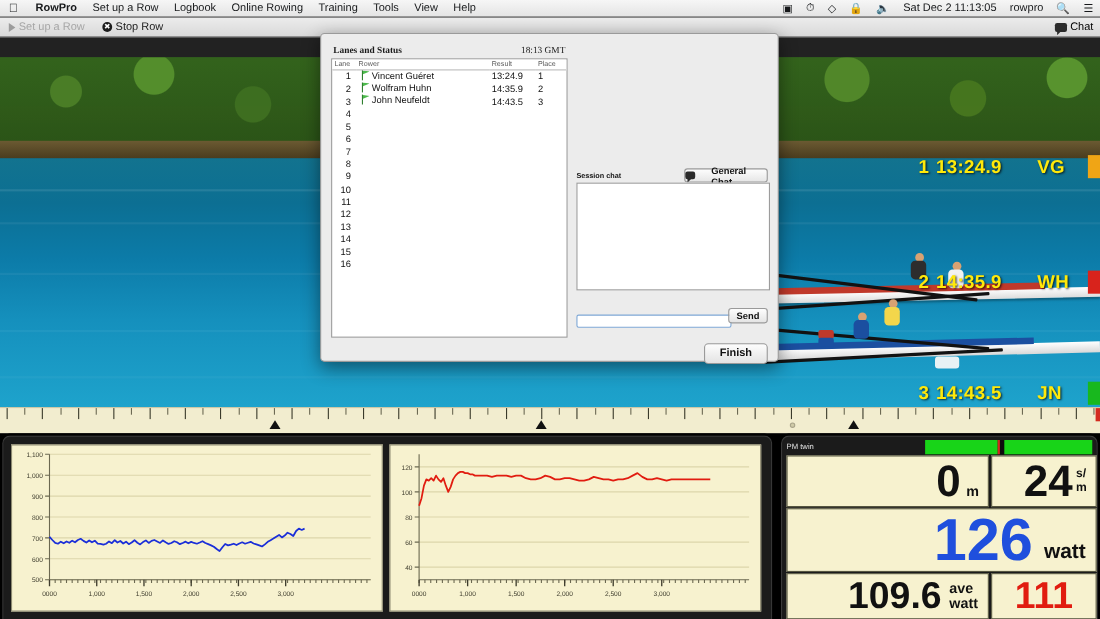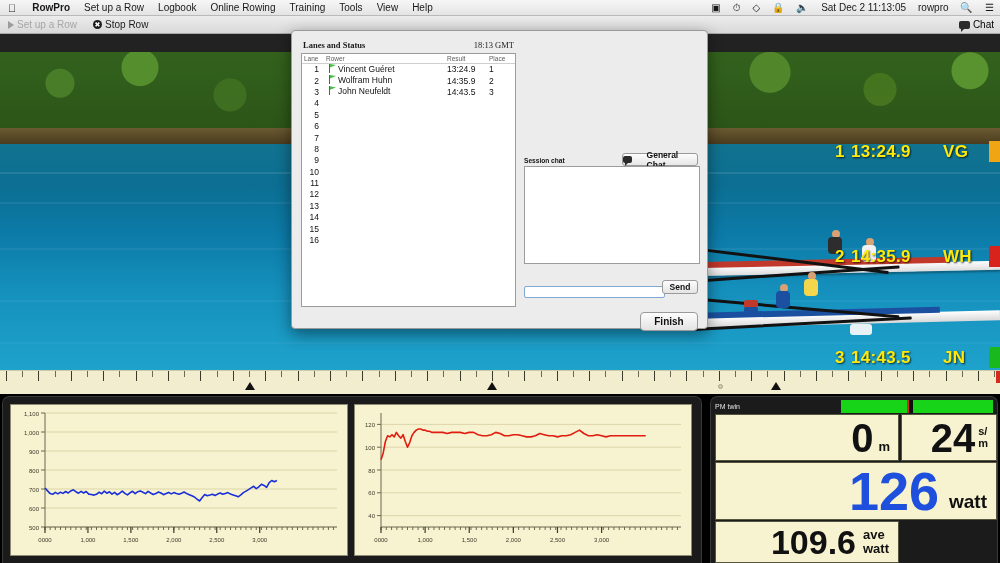--- a/index.html
+++ b/index.html
@@ -791,20 +791,23 @@
       </div>
 
       <div class="pm-cell" id="pm-ave">
         <span class="big" style="font-size:34px;">109.6</span>
         <span style="display:flex;flex-direction:column;margin:0 9px 0 7px;">
           <span class="unit" style="font-size:13px;">ave</span>
           <span class="unit" style="font-size:13px;">watt</span>
         </span>
       </div>
 
+      <div class="pm-cell" id="pm-hr">
+        <span class="big" style="font-size:34px;color:#e11c10;">111</span>
+      </div>
 
       <div id="pm-status">
         
         
         
         
       </div>
     </div>
   </div>
 </div>

